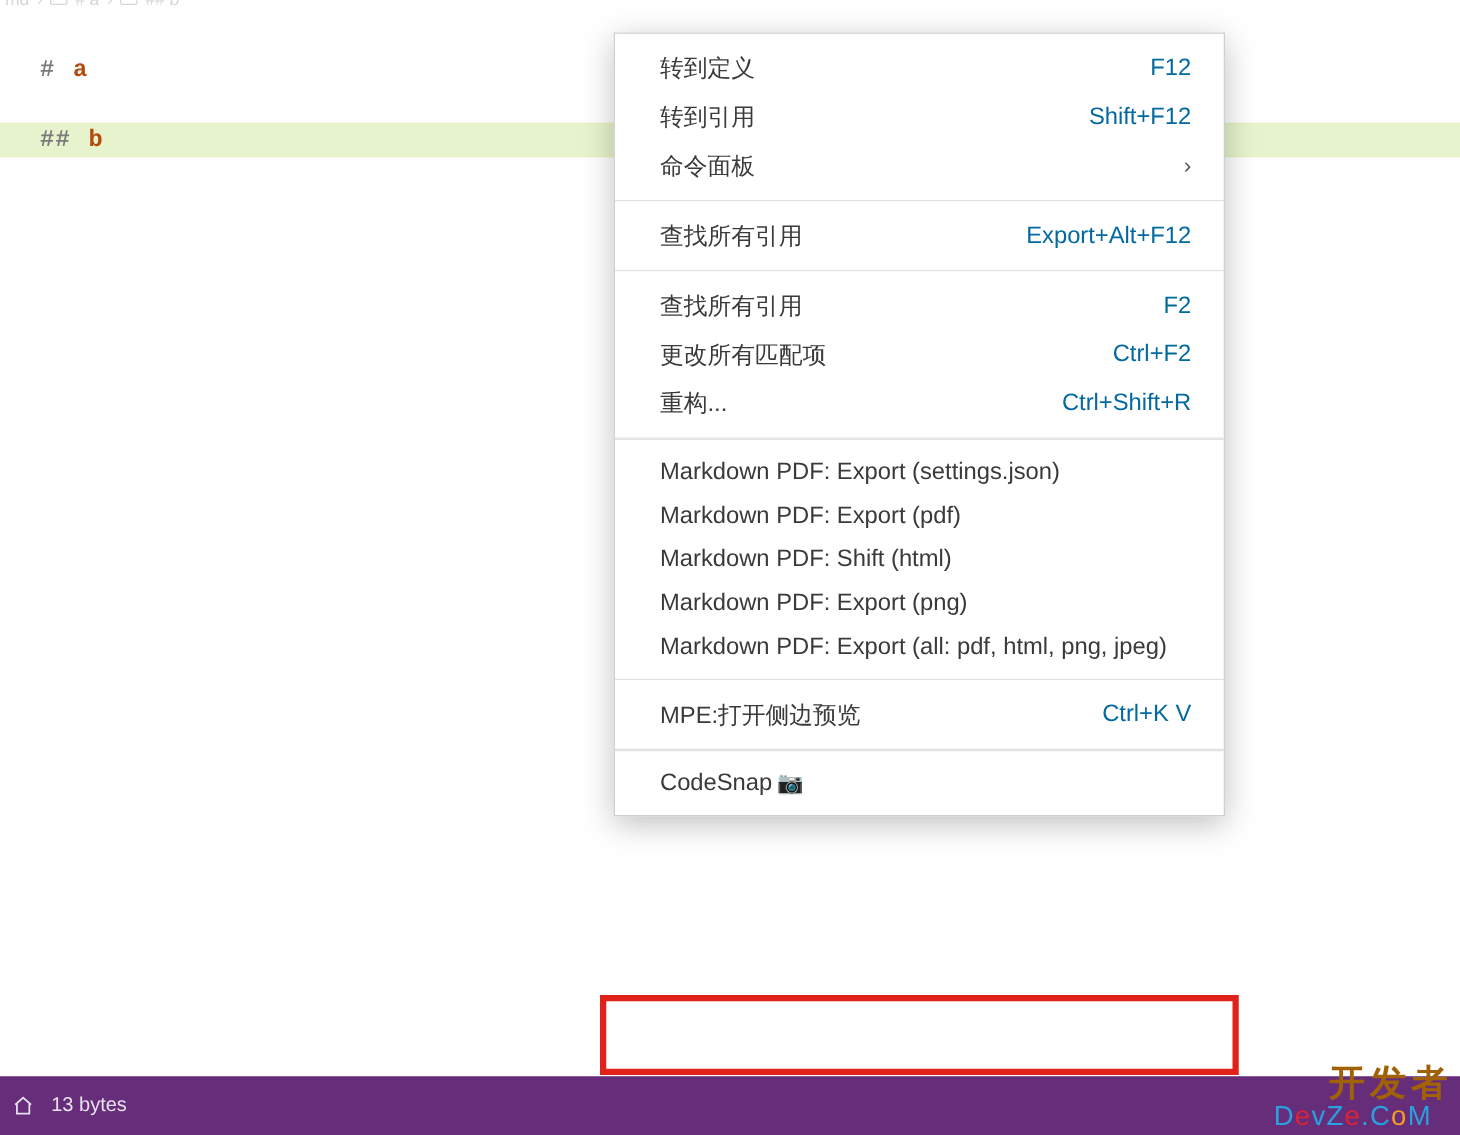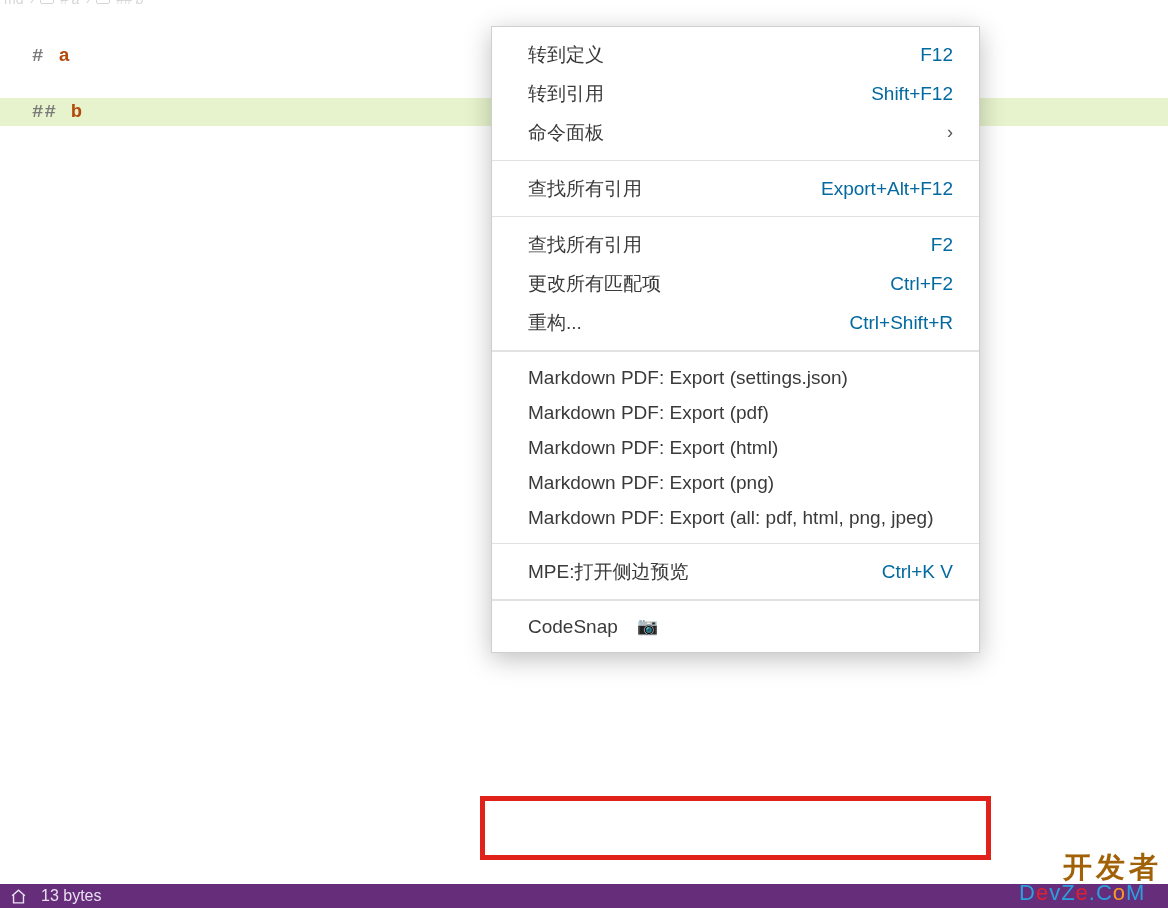--- a/index.html
+++ b/index.html
@@ -51,21 +51,21 @@
   .line .hash.h1 { color: #7b7b7b; }
   .line .txt { color: #b44b0e; }
   .l1 { position: absolute; top: 22px; left:0; right:0;}
   .l2 { position: absolute; top: 78px; left:0; right:0; background: #e7f3cc; height: 28px; padding-top:0;}
   .l2 .inner{ line-height:28px;}
 
   
   .status {
     position: absolute;
     left: 0; right: 0; bottom: 0;
-    height: 24px;
+    height: 47px;
     background: #652d7a;
     color: #e8e0ee;
     display: flex;
     align-items: center;
     padding: 0 10px;
     font-size: 16px;
     gap: 14px;
   }
   .status .home { width: 17px; height: 17px; }
   .status .home svg { display:block; }
@@ -89,21 +89,21 @@
     align-items: center;
     justify-content: space-between;
     padding: 6.5px 26px 6.5px 36px;
     white-space: nowrap;
     cursor: default;
   }
   .ctx .itm .lbl { }
   .ctx .itm .sc  { color: #0369a1; font-size: 19px; }
   .ctx .itm .chev { color: #555; font-size: 18px; }
   .ctx .itm.hl { background: #c7dba1; }
-  .ctx .cam { display:inline-flex; align-items:center; gap:20px;}
+  .ctx .cam { display:inline-flex; align-items:center; gap:4px;}
   .ctx .cam-icon { font-size: 17px; }
 
   
   .callout {
     position: absolute;
     top: 796px;
     left: 480px;
     width: 511px;
     height: 64px;
     border: 5px solid #e0221b;
@@ -188,21 +188,21 @@
     <div class="sep"></div>
     <div class="sep"></div>
     <div class="grp">
       <div class="itm">
         <span class="lbl">Markdown PDF: Export (settings.json)</span>
       </div>
       <div class="itm">
         <span class="lbl">Markdown PDF: Export (pdf)</span>
       </div>
       <div class="itm">
-        <span class="lbl">Markdown PDF: Export (html)</span>
+        <span class="lbl">Markdown PDF: Shift (html)</span>
       </div>
       <div class="itm">
         <span class="lbl">Markdown PDF: Export (png)</span>
       </div>
       <div class="itm">
         <span class="lbl">Markdown PDF: Export (all: pdf, html, png, jpeg)</span>
       </div>
     </div>
     <div class="sep"></div>
     <div class="grp">

